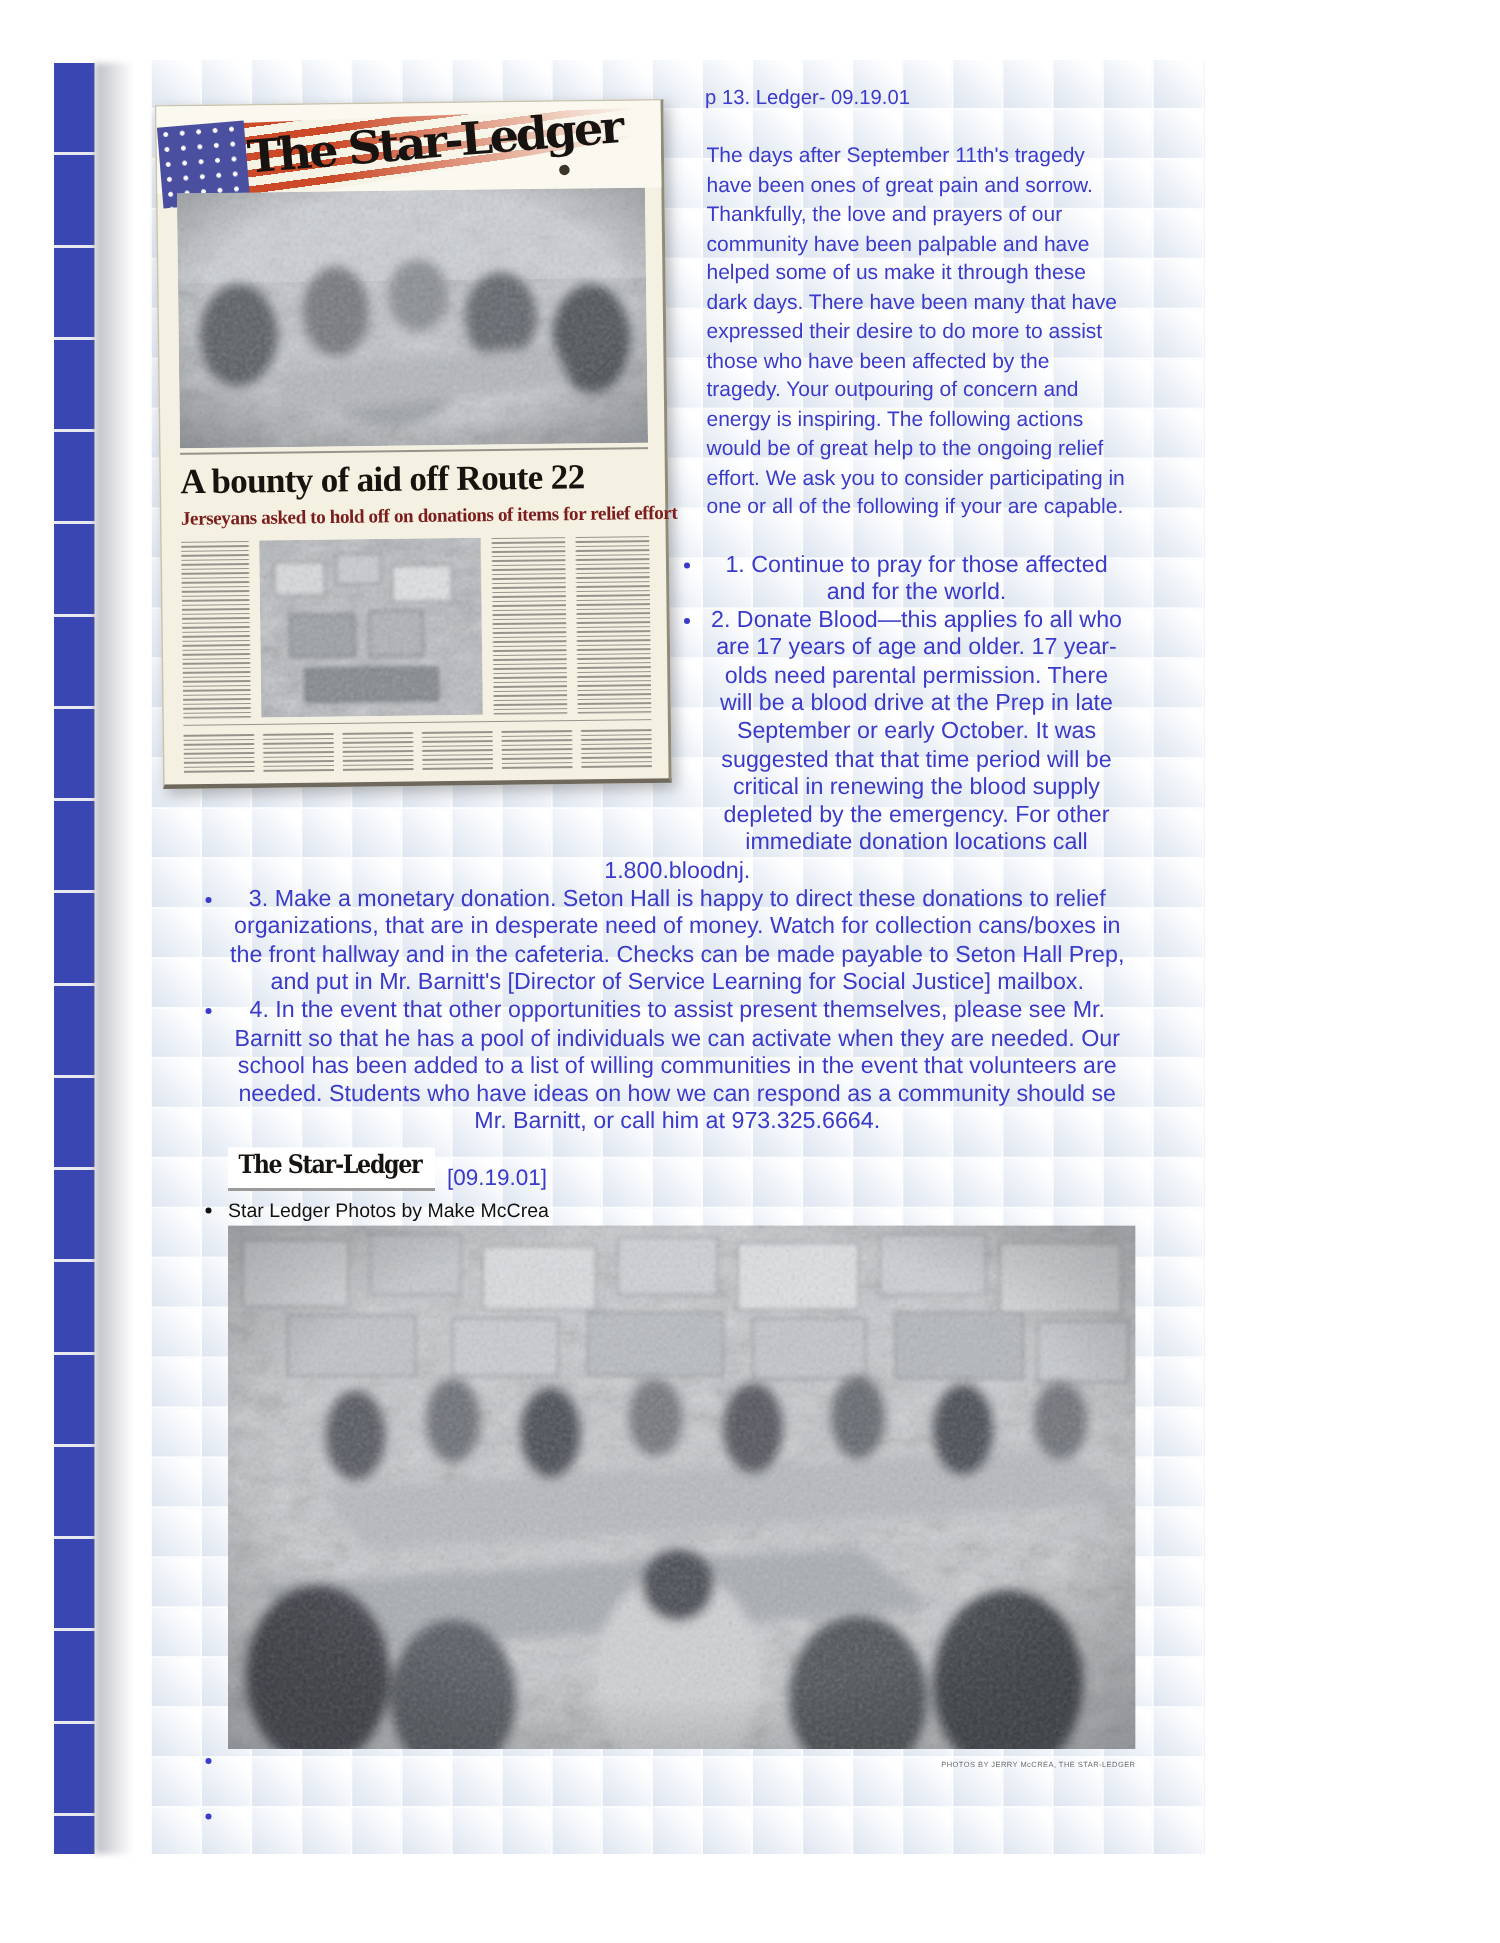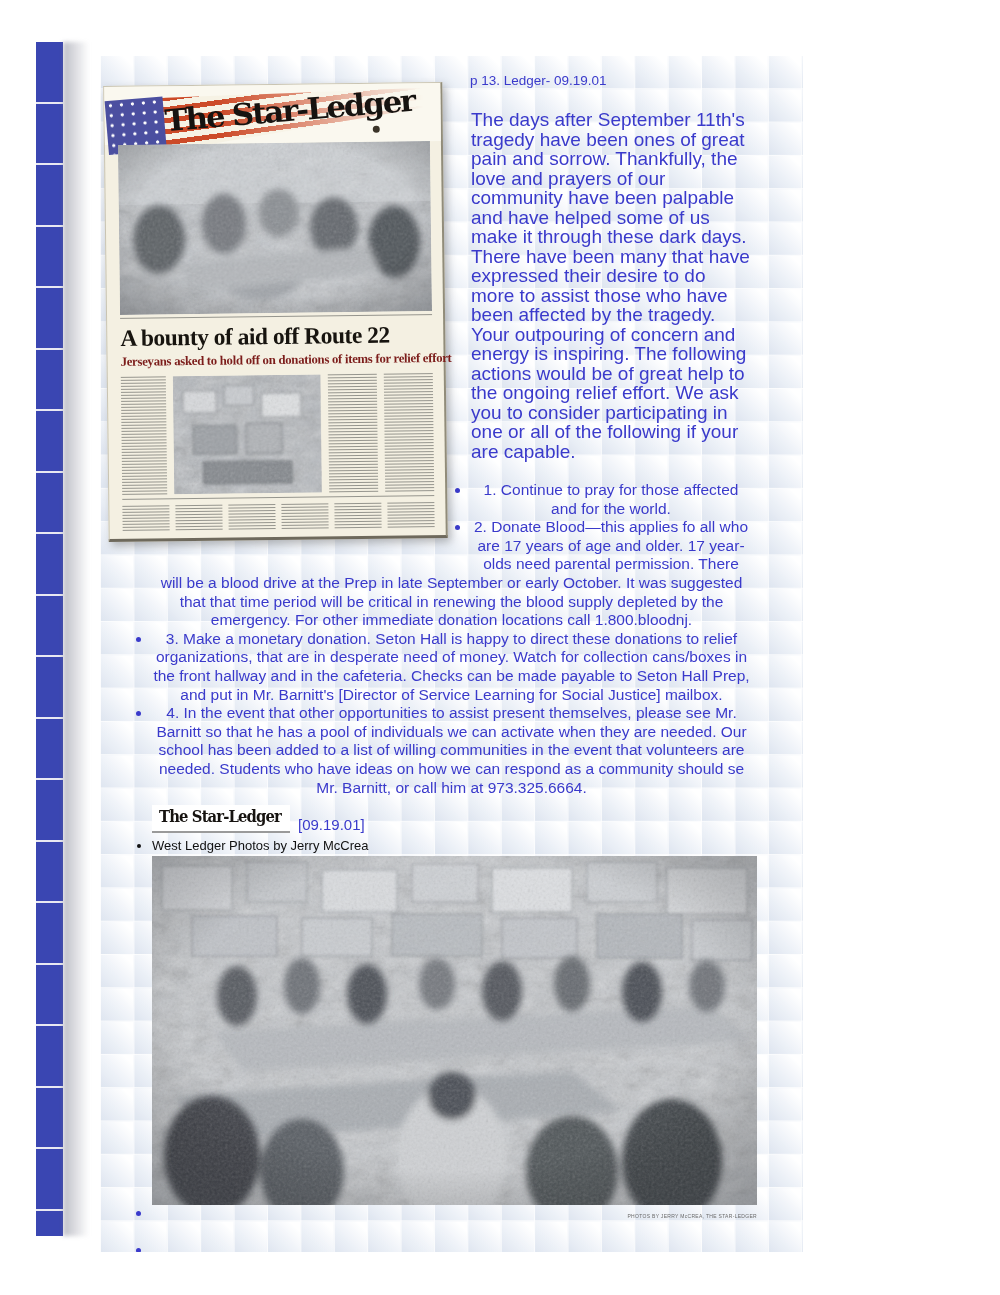--- a/index.html
+++ b/index.html
@@ -7,21 +7,21 @@
        font-family:"Liberation Sans",sans-serif;}
 
   
   .sidebar{position:absolute;left:36px;top:42px;width:27px;height:1194px;
     background:repeating-linear-gradient(180deg,#3a46b2 0 59.5px,#e9e9f2 59.5px 61.5px);}
   .sidebar-shadow{position:absolute;left:63px;top:42px;width:26px;height:1194px;
     background:linear-gradient(90deg,rgba(110,112,130,.45),rgba(110,112,130,0));
     filter:blur(2px);}
 
   
-  .content{position:absolute;left:100px;top:56px;width:703px;height:1196px;
+  .content{position:absolute;left:100px;top:40px;width:703px;height:1196px;
     background-color:#f3f6fa;
     background-image:
       linear-gradient(90deg,rgba(255,255,255,.9) 0 1px,rgba(255,255,255,0) 1px),
       linear-gradient(0deg,rgba(255,255,255,.9) 0 1px,rgba(255,255,255,0) 1px),
       linear-gradient(to top right,#dde4ef 0%,#eef2f8 45%,#ffffff 85%);
     background-size:33.4px 33.3px;
     overflow:hidden;}
 
   .page-header{position:absolute;left:370px;top:17px;font-size:13.5px;color:#3a3acb;}
 
@@ -56,21 +56,21 @@
   .clip-subhead{position:absolute;left:13px;top:268px;width:320px;
     font-family:"Liberation Serif",serif;font-weight:bold;font-size:12.8px;
     letter-spacing:-.3px;color:#7c1d1b;white-space:nowrap;}
   .clip-mid{position:absolute;left:13px;top:290px;width:312px;height:120px;display:flex;gap:7px;}
   .clip-mid .col{height:118px;}
   .clip-midcap{position:absolute;left:13px;top:412px;width:312px;height:3px;}
   .clip-bottom{position:absolute;left:13px;top:419px;width:312px;height:28px;display:flex;gap:6px;}
   .clip-bottom .col{flex:1;height:27px;}
 
   
-  .intro{margin:26px 0 20px 0;font-size:19px;line-height:19.5px;color:#3a3acb;}
+  .intro{margin:26px 0 20px 0;font-size:14px;line-height:19.5px;color:#3a3acb;}
   ul.blue-list,ul.photo-list{margin:0;padding-left:0;list-style:disc outside;}
   ul.blue-list li{color:#3a3acb;font-size:15.5px;line-height:18.6px;margin:0;text-align:center;}
   ul.photo-list li{color:#3a3acb;}
   ul.photo-list li.black-item{color:#111111;font-size:13px;line-height:17px;}
   .logo-line{margin:12px 0 4px 0;height:24px;display:flex;align-items:flex-end;gap:8px;clear:none;}
   .mini-logo{display:inline-block;background:#ffffff;border-bottom:2px solid #9a9a9a;
     padding:1px 5px 0 5px;}
   .mini-logo text{font-family:"DejaVu Serif",serif;font-weight:bold;font-size:17px;
     letter-spacing:-1px;fill:#161310;}
   .logo-date{font-size:15px;color:#3a3acb;}
@@ -190,21 +190,21 @@
     <div class="logo-line">
       <span class="mini-logo">
         <svg width="128" height="21">
             <text x="2" y="16" textLength="122" lengthAdjust="spacingAndGlyphs">The Star-Ledger</text>
           </svg>
       </span>
       <span class="logo-date">[09.19.01]</span>
     </div>
 
     <ul class="photo-list">
-      <li class="black-item">West Ledger Photos by Jerry McCrea</li>
+      <li class="black-item">Star Ledger Photos by Make McCrea</li>
 
       <li class="photo-item">
         <svg class="big-photo" width="605" height="349" viewBox="0 0 605 349">
           <rect width="605" height="349" fill="#c6c9cd"></rect>
           <rect width="605" height="349" filter="url(#coarse)" opacity="0.45"></rect>
 
           <g filter="url(#soft2)" opacity="0.9">
             <rect x="10" y="10" width="70" height="44" fill="#d8dade" stroke="#8c9095"></rect>
             <rect x="95" y="6" width="60" height="40" fill="#c6c9cd" stroke="#8c9095"></rect>
             <rect x="170" y="14" width="75" height="42" fill="#dcdee1" stroke="#8c9095"></rect>

